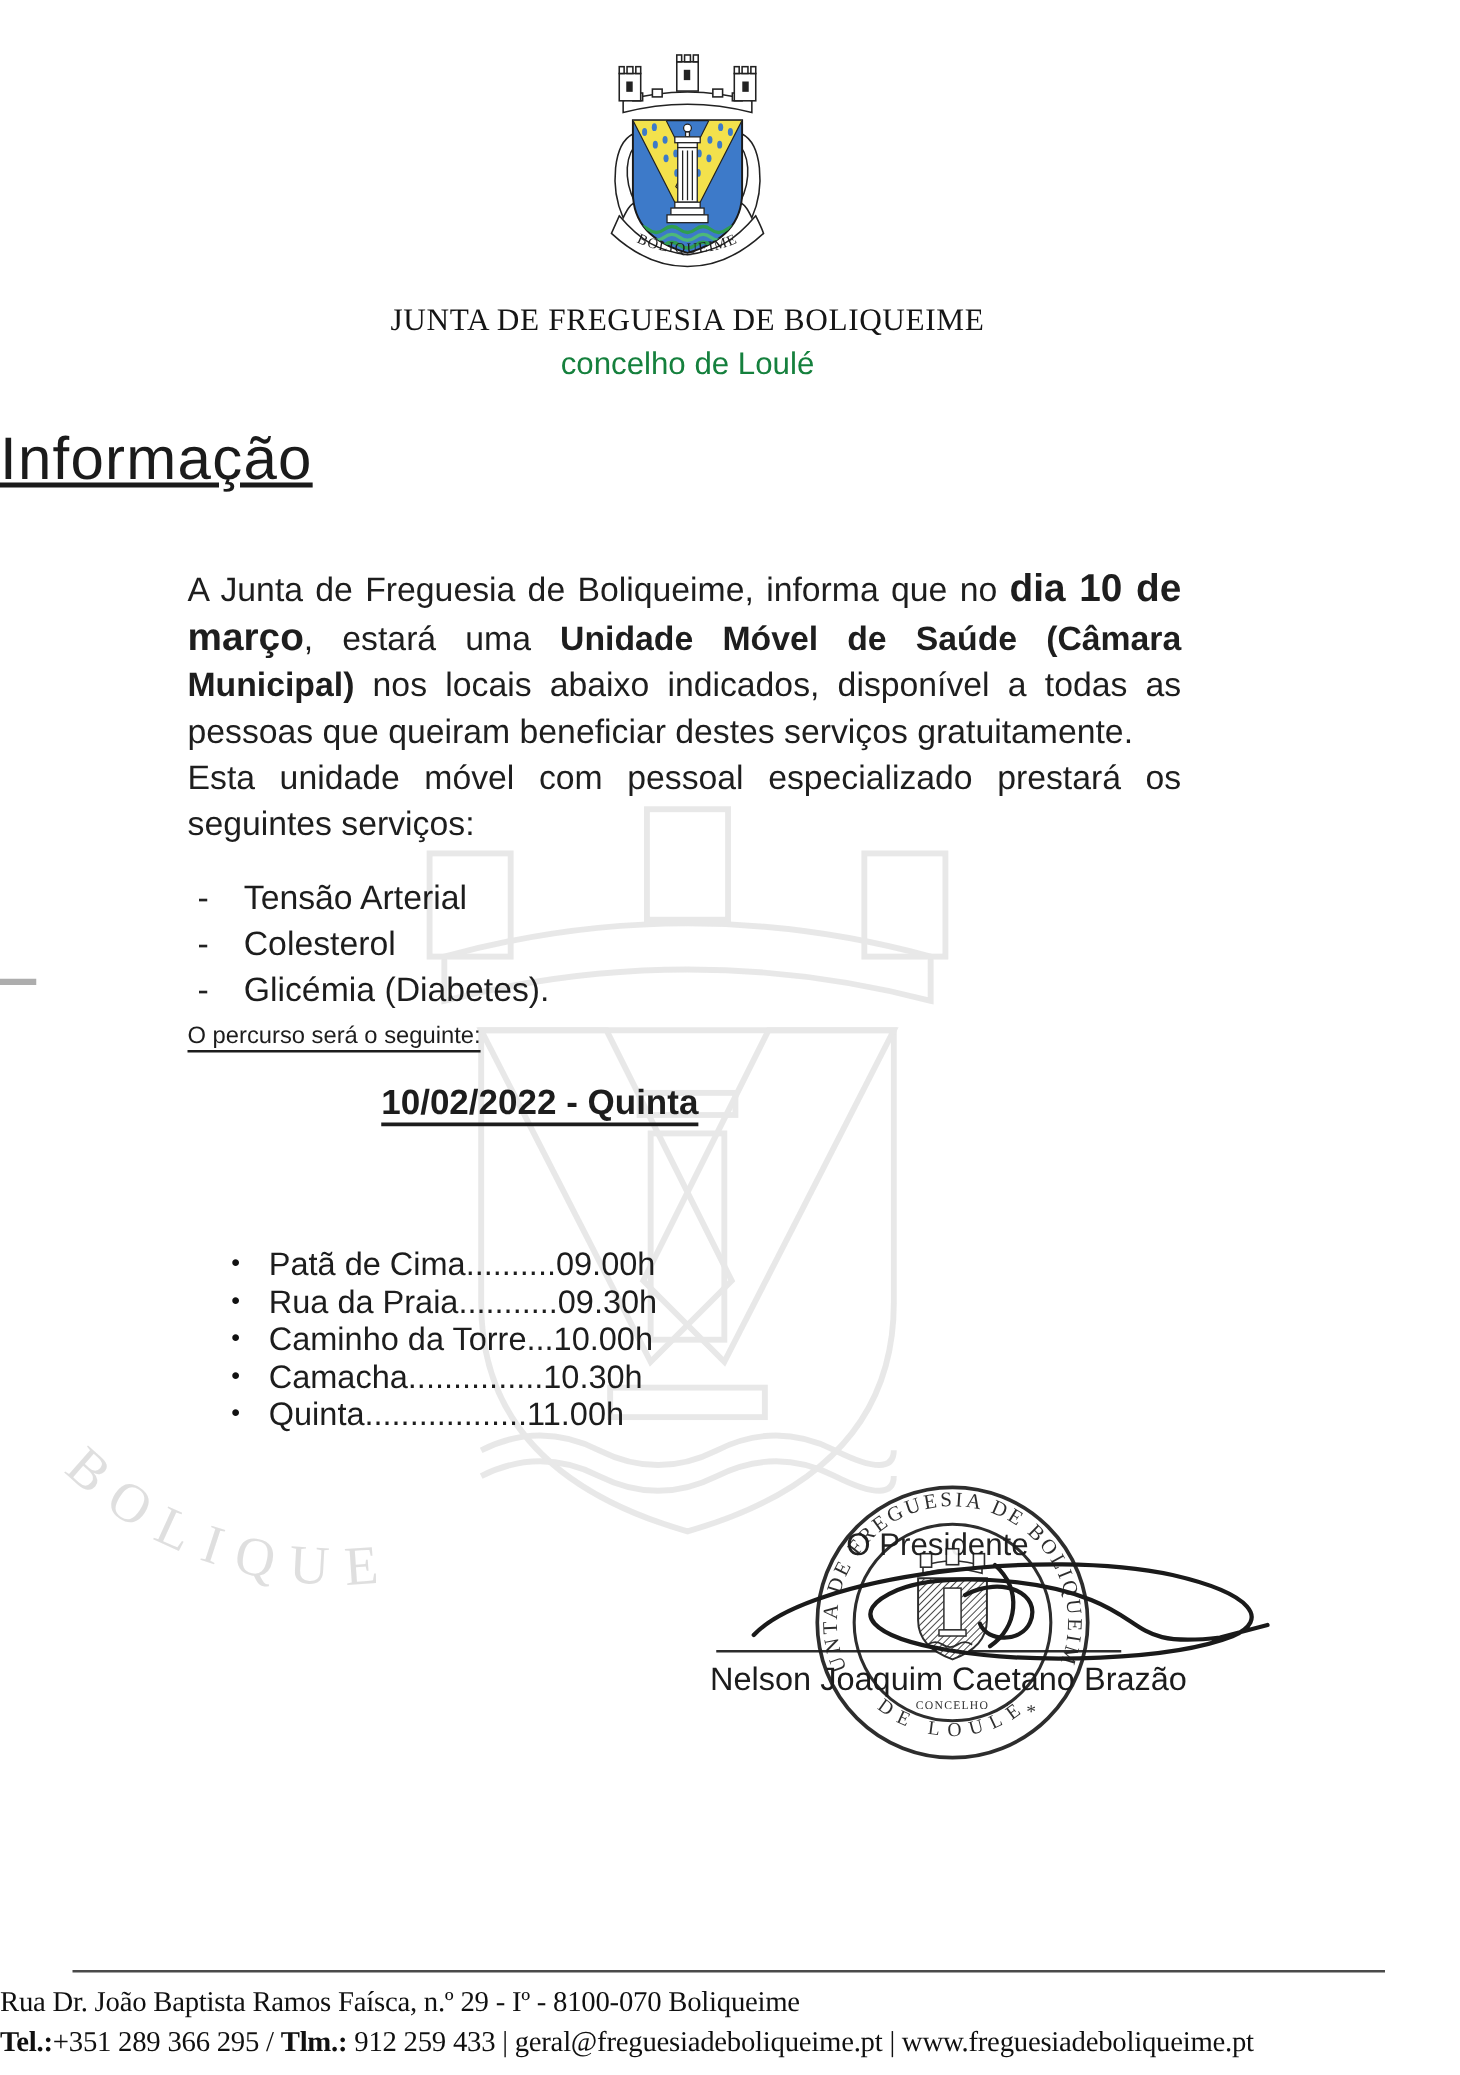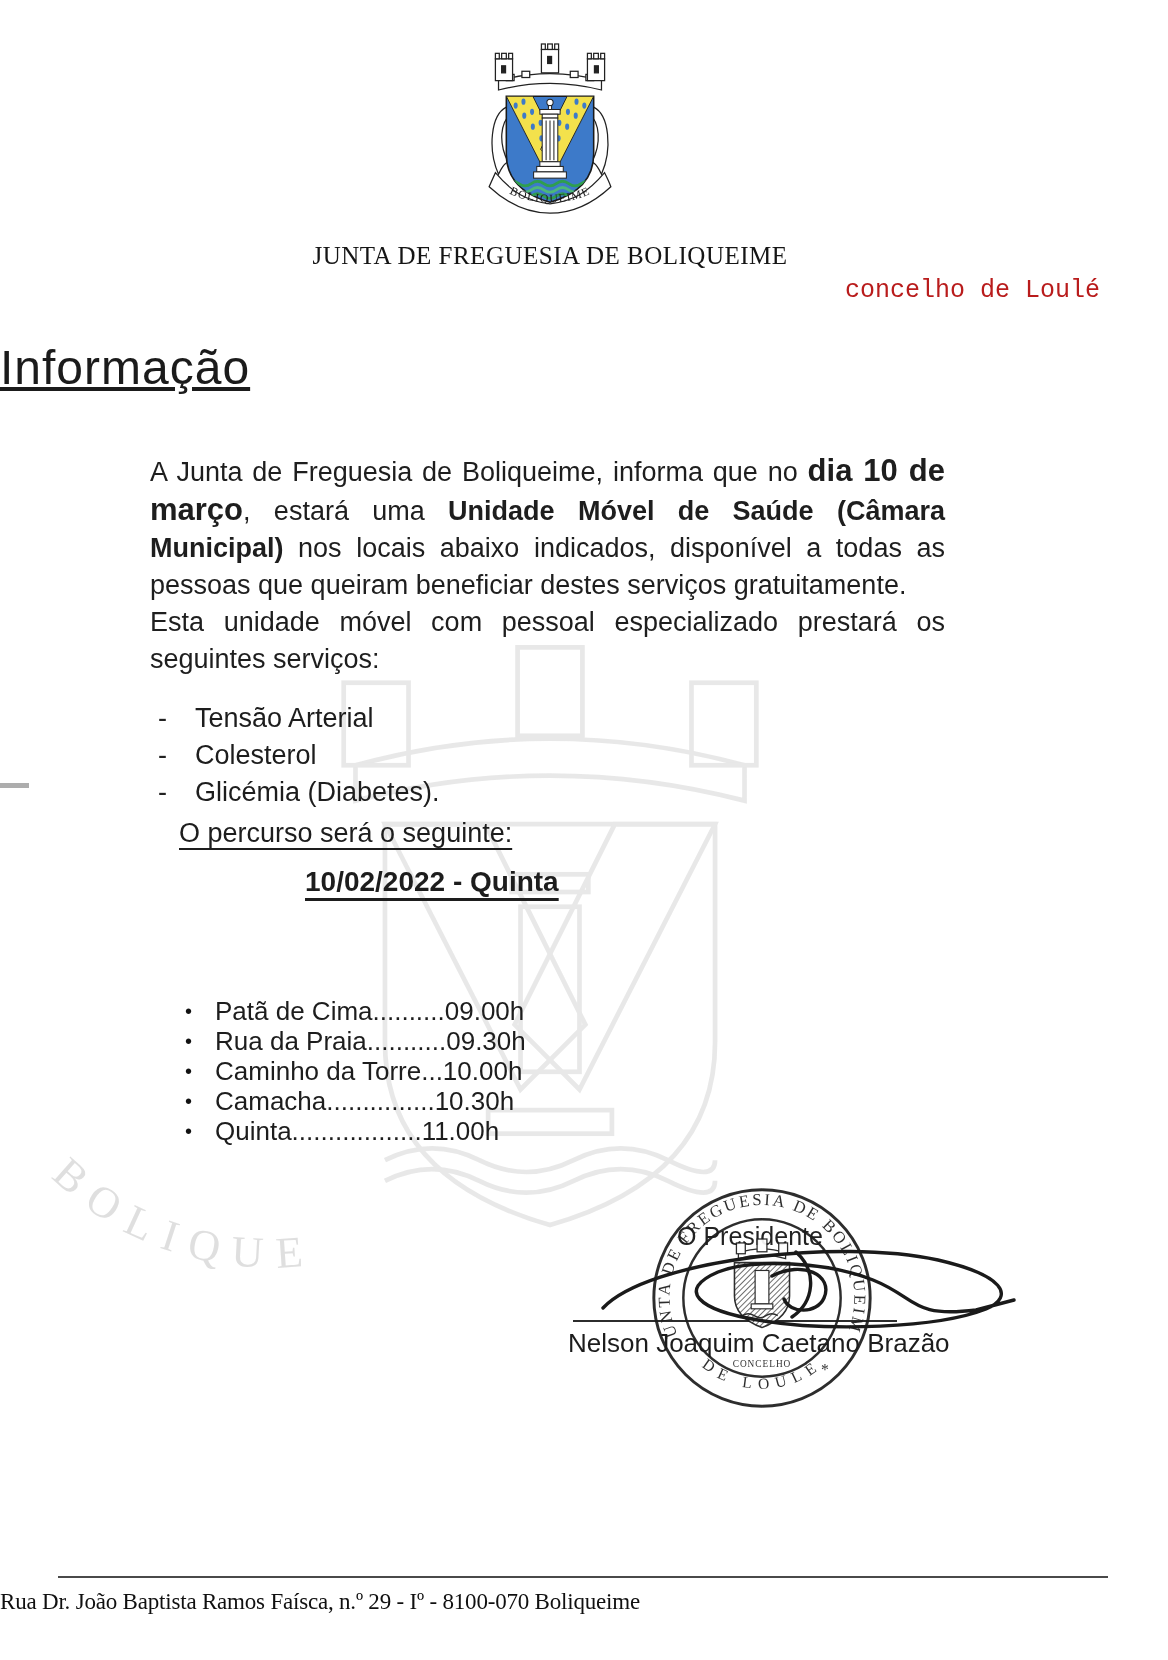--- a/index.html
+++ b/index.html
@@ -5,35 +5,35 @@
   html,body{margin:0;padding:0;background:#e8e8e8;}
   .page{
     position:relative;width:1168px;height:1660px;margin:0 auto;
     background:#ffffff;overflow:hidden;
     font-family:"Liberation Sans", sans-serif;color:#1d1d1d;
   }
   
   .header{position:absolute;top:40px;left:0;width:1100px;text-align:center;}
   .crest{display:inline-block;}
   .org-name{margin-top:20px;font-family:"Liberation Serif", serif;font-size:25px;letter-spacing:.5px;color:#151515;}
-  .org-sub{margin-top:6px;font-family:Liberation Mono, monospace;font-size:25px;color:#b91c1c;text-align:right;}
+  .org-sub{margin-top:6px;font-family:Liberation Sans, sans-serif;font-size:25px;color:#15803d;}
   
   .doc-title{position:absolute;top:340px;left:0;width:1100px;text-align:left;
     font-size:48px;color:#1b1b1b;letter-spacing:1px;text-decoration:underline;}
   
   .intro{position:absolute;top:452px;left:150px;width:795px;
     font-size:27px;line-height:37px;text-align:justify;color:#1e1e1e;}
   .intro p{margin:0;}
   .seg-bigbold{font-weight:bold;font-size:31px;}
   .seg-bold{font-weight:bold;}
   .services{position:absolute;top:700px;left:158px;font-size:27px;line-height:37px;}
   .service-row{display:flex;}
   .service-dash{width:37px;color:#222;}
-  .route-heading{position:absolute;top:818px;left:150px;font-size:27px;
-    text-decoration:underline;text-decoration-thickness:2px;text-underline-offset:6px;margin-left:29px;}
+  .route-heading{position:absolute;top:818px;left:150px;font-size:19px;
+    text-decoration:underline;text-decoration-thickness:2px;text-underline-offset:6px;}
   .date-heading{position:absolute;top:866px;left:305px;font-size:28px;font-weight:bold;
     text-decoration:underline;text-decoration-thickness:3px;text-underline-offset:7px;}
   .schedule{position:absolute;top:996px;left:185px;font-size:26px;line-height:30px;}
   .sched-row{display:flex;}
   .sched-bullet{width:30px;font-size:20px;color:#111;}
   .sched-stop{font-weight:normal;white-space:pre;}
   .sched-note{font-weight:normal;white-space:pre;}
   
   .sig-block{position:absolute;top:1180px;left:560px;width:470px;height:290px;}
   .sig-role{position:absolute;left:117px;top:42px;font-size:25px;color:#222;}
@@ -270,15 +270,16 @@
     <svg class="scribble-svg" width="430" height="125" viewBox="0 0 430 125" fill="none" stroke="#1a1a1a" stroke-width="3.4" stroke-linecap="round">
       <path d="M15,88 C60,40 250,18 350,40 C415,55 428,76 398,89 C350,108 240,112 170,100 C110,90 88,70 130,52 C165,38 240,42 285,60 C330,78 322,98 388,90 L426,80"></path>
       <path d="M208,32 C230,52 226,82 204,97"></path>
       <path d="M184,56 C214,40 246,55 236,78 C229,94 202,94 196,79"></path>
     </svg>
   </div>
 
   <div class="footer-rule"></div>
   <div class="footer-text">
     <div>Rua Dr. João Baptista Ramos Faísca, n.º 29 - Iº - 8100-070 Boliqueime</div>
+    <div><span class="footer-bold">Tel.:</span><span>+351 289 366 295 / </span><span class="footer-bold">Tlm.:</span><span> 912 259 433 | geral@freguesiadeboliqueime.pt | www.freguesiadeboliqueime.pt</span></div>
   </div>
 
 </div>
 
 </body></html>

